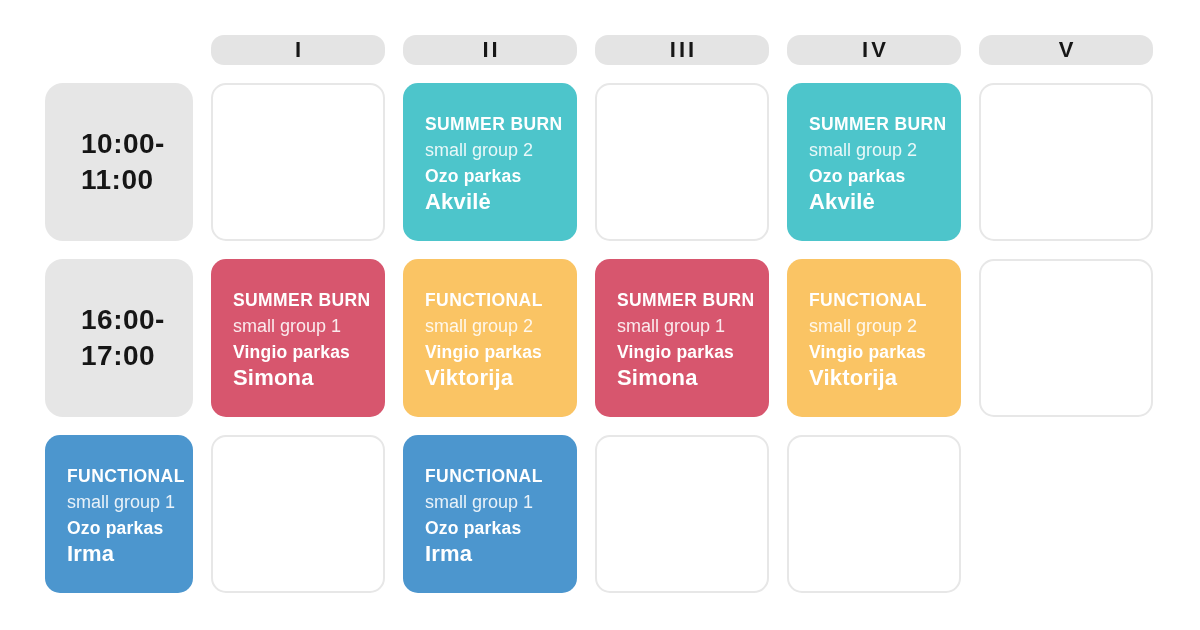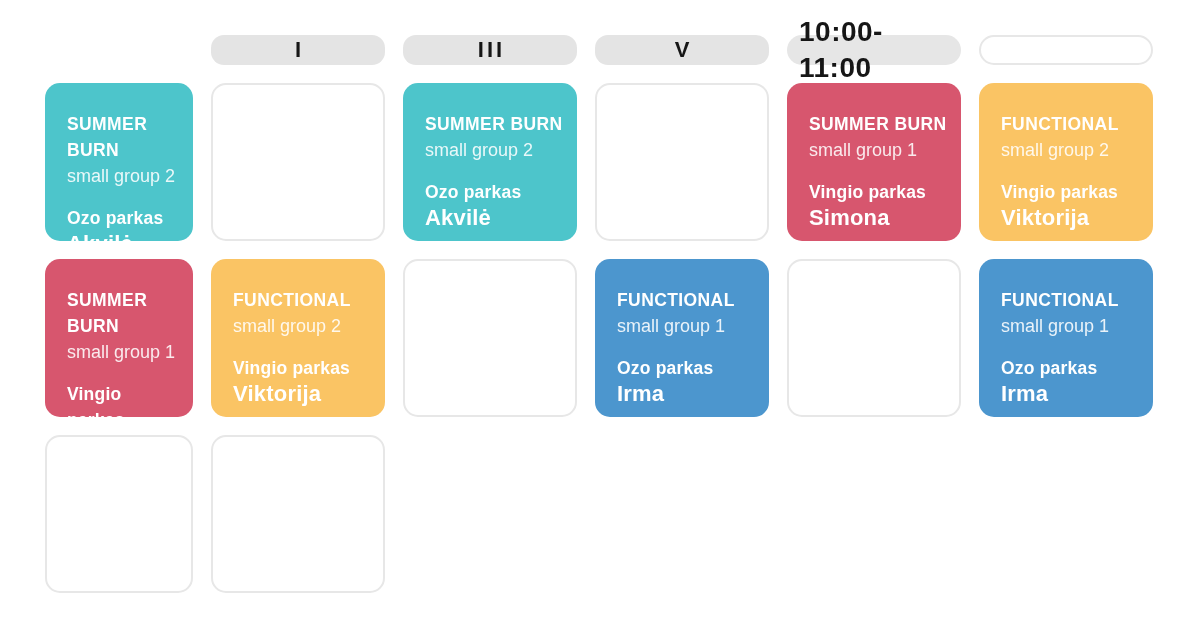--- a/index.html
+++ b/index.html
@@ -24,45 +24,51 @@
     border-radius: 13px;
     display: flex; align-items: center; justify-content: center;
     font-weight: bold; font-size: 22px; color: #161616;
   }
   .col-header span { letter-spacing: 3px; margin-right: -3px; }
   .time-label {
     background: #E6E6E6;
     border-radius: 18px;
     box-sizing: border-box;
     display: flex; align-items: center;
-    padding-left: 12px;
+    padding-left: 36px;
     font-weight: bold; font-size: 28px; line-height: 1.28;
     color: #161616;
     white-space: pre-line;
     letter-spacing: 0.5px;
   }
   .cell { border-radius: 15px; box-sizing: border-box; }
   .cell.empty { background: #ffffff; border: 2px solid #E7E7E7; }
   .cell.card { color: #ffffff; padding: 28px 14px 0 22px; overflow: hidden; }
   .card .title    { font-weight: bold; font-size: 17.5px; line-height: 26px; letter-spacing: 0.4px; }
   .card .subtitle { font-weight: normal; font-size: 18px; line-height: 26px; color: rgba(255,255,255,0.88); }
-  .card .location { font-weight: bold; font-size: 17.5px; line-height: 26px; margin-top: 16px; letter-spacing: 0.2px; }
+  .card .location { font-weight: bold; font-size: 17.5px; line-height: 26px; margin-top: 0; letter-spacing: 0.2px; }
   .card .trainer  { font-weight: bold; font-size: 22px; line-height: 26px; letter-spacing: 0.2px; }
 </style>
 </head>
 <body>
 
 <div class="schedule">
 
   <div class="corner"></div>
   <div class="col-header">
       <span>I</span>
     </div>
   <div class="col-header">
+      <span>II</span>
+    </div>
+  <div class="col-header">
       <span>III</span>
+    </div>
+  <div class="col-header">
+      <span>IV</span>
     </div>
   <div class="col-header">
       <span>V</span>
     </div>
 
   <div class="time-label">10:00-
 11:00</div>
   <div class="cell empty"></div>
   <div class="cell card" style="background-color: rgb(77, 197, 203);">
     <div class="title">SUMMER BURN</div>
@@ -72,20 +78,22 @@
   </div>
   <div class="cell empty"></div>
   <div class="cell card" style="background-color: rgb(77, 197, 203);">
     <div class="title">SUMMER BURN</div>
     <div class="subtitle">small group 2</div>
     <div class="location">Ozo parkas</div>
     <div class="trainer">Akvilė</div>
   </div>
   <div class="cell empty"></div>
 
+  <div class="time-label">16:00-
+17:00</div>
   <div class="cell card" style="background-color: rgb(215, 86, 110);">
     <div class="title">SUMMER BURN</div>
     <div class="subtitle">small group 1</div>
     <div class="location">Vingio parkas</div>
     <div class="trainer">Simona</div>
   </div>
   <div class="cell card" style="background-color: rgb(250, 196, 100);">
     <div class="title">FUNCTIONAL</div>
     <div class="subtitle">small group 2</div>
     <div class="location">Vingio parkas</div>

